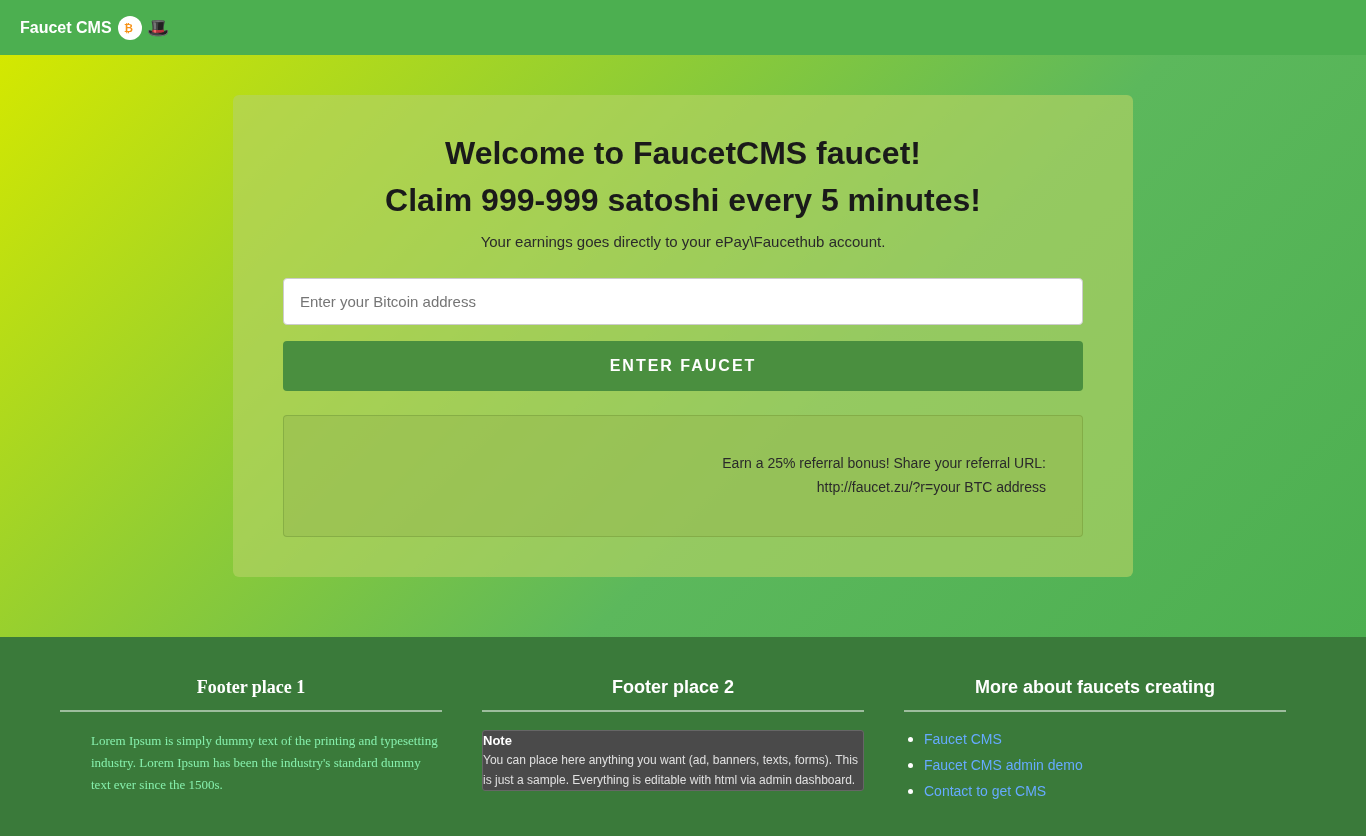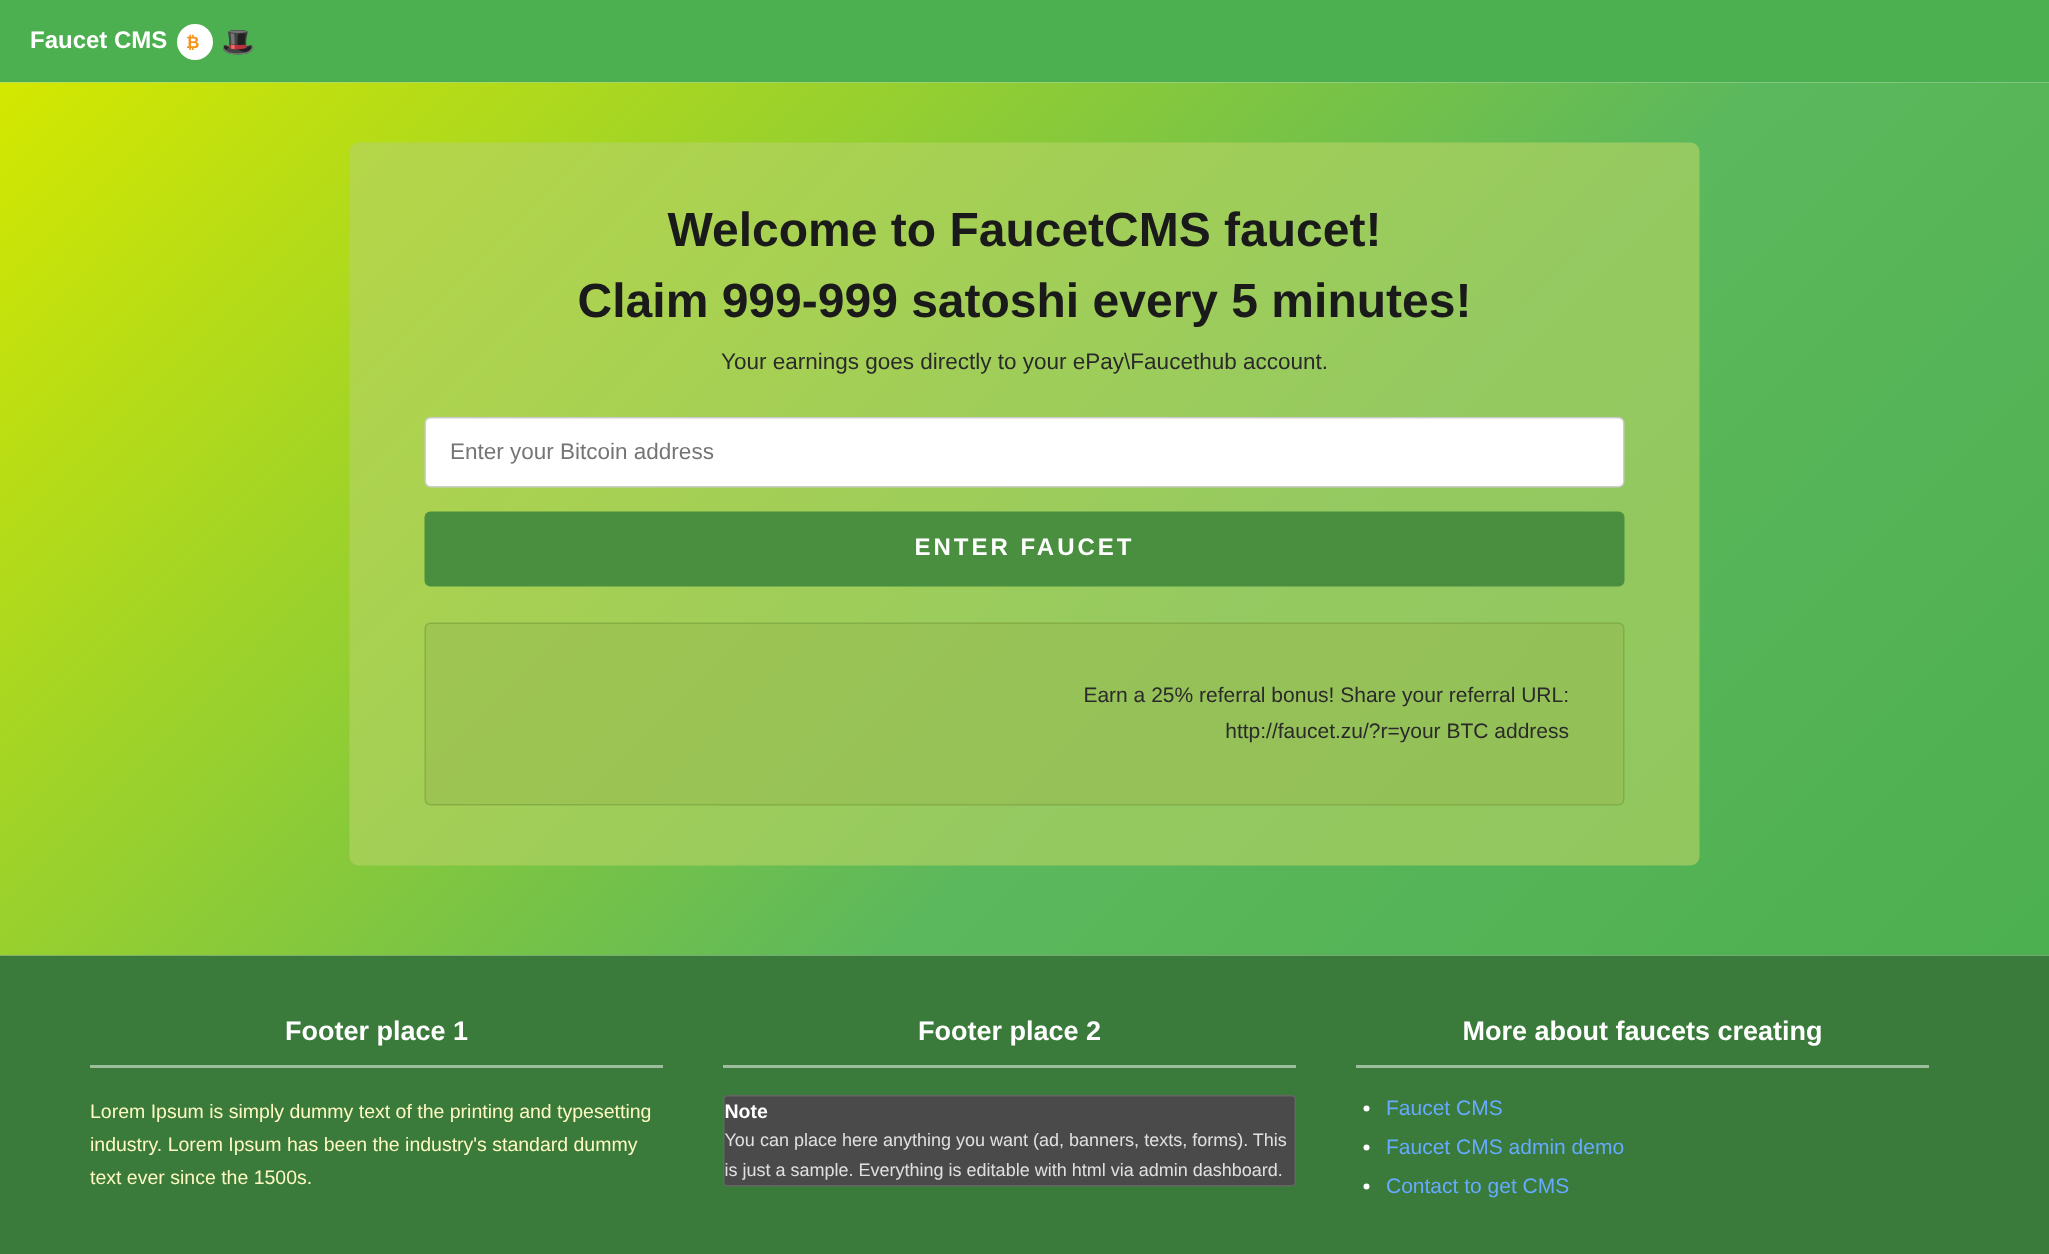--- a/index.html
+++ b/index.html
@@ -123,39 +123,41 @@
       gap: 0;
       margin-bottom: 30px;
     }
 
     .footer-col {
       flex: 1;
       padding: 0 20px;
     }
     .footer-col:first-child {
       padding-left: 0;
+      font-family: Liberation Serif, serif;
     }
 
     .footer-col-title {
       font-size: 18px;
       font-weight: bold;
       color: white;
       margin-bottom: 12px;
       text-align: center;
     }
     .footer-col-divider {
       border: none;
       border-top: 2px solid rgba(255,255,255,0.5);
       margin-bottom: 18px;
     }
 
     .footer-col p {
       font-size: 13px;
-      color: #fef9c3;
+      color: #86efac;
       line-height: 1.7;
+      margin-left: 31px;
     }
 
     .footer-note-box {
       background: #4a4a4a;
       border: 1px solid #666;
       border-radius: 3px;
       font-size: 12px;
       color: #e0e0e0;
       line-height: 1.6;
     }

